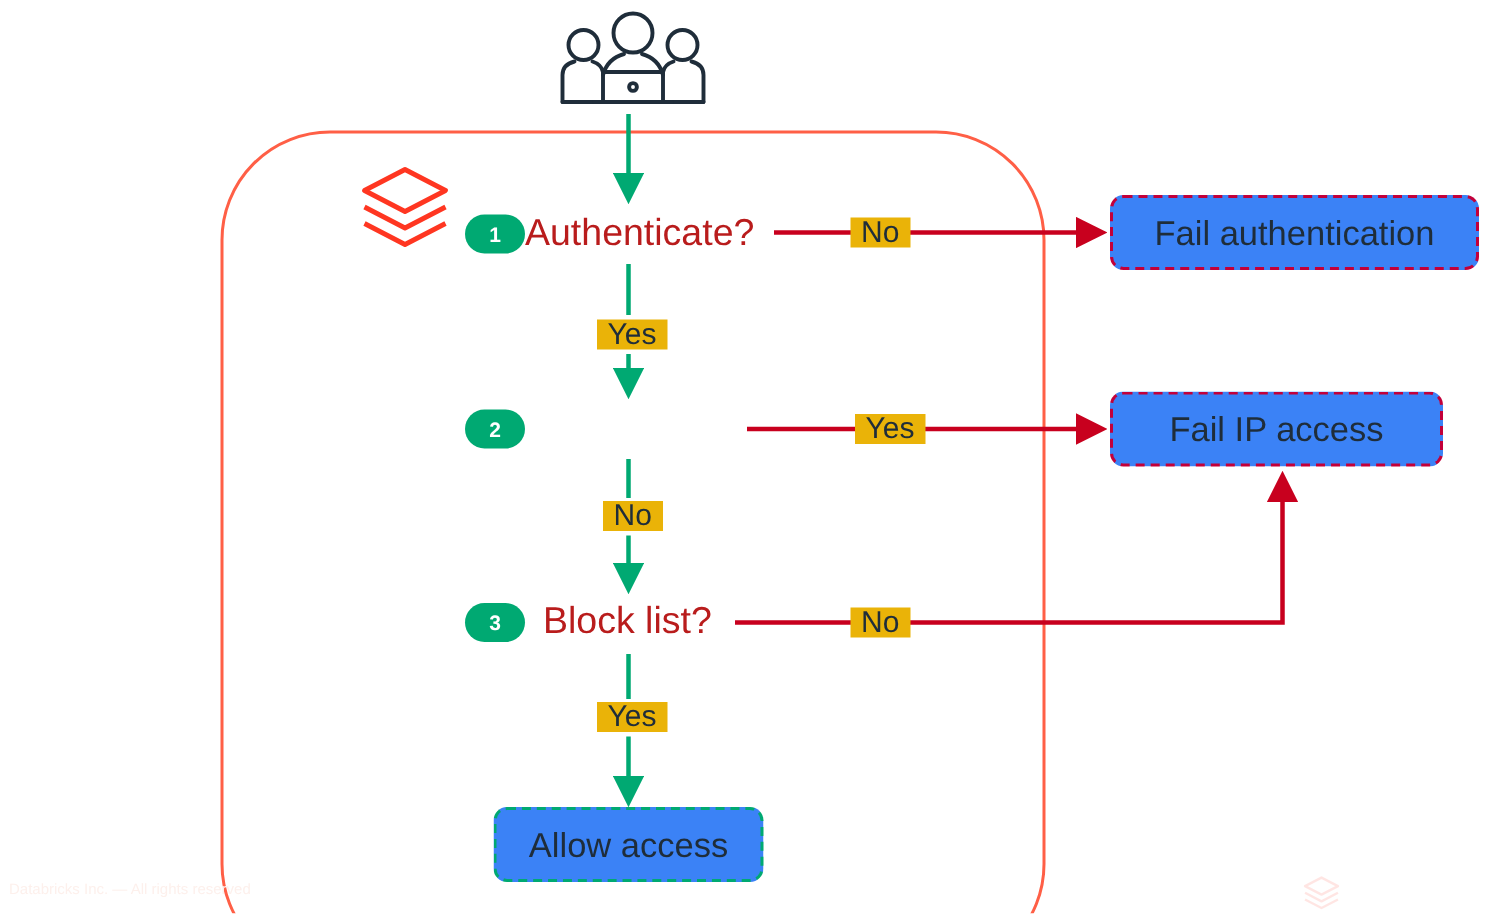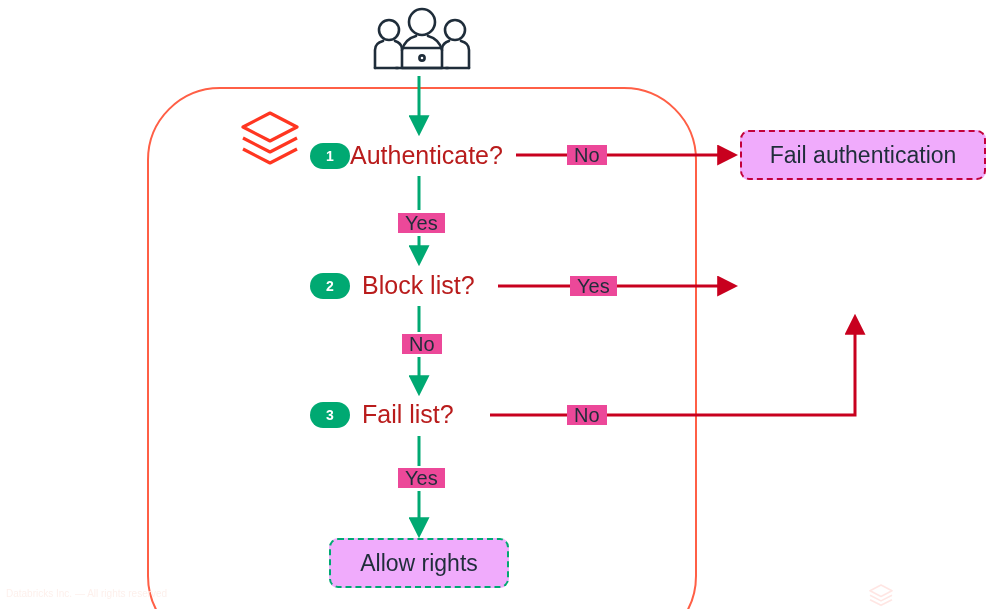--- a/index.html
+++ b/index.html
@@ -44,34 +44,34 @@
     display: flex;
     align-items: center;
     justify-content: center;
   }
 
   .edge-label {
     position: absolute;
     color: #1f2d3a;
     font-size: 20px;
     line-height: 1;
-    background: #ec4899;
+    background: #eab308;
     padding: 0 7px;
     white-space: nowrap;
   }
 
   .term-box {
     position: absolute;
     border-radius: 9px;
     display: flex;
     align-items: center;
     justify-content: center;
     color: #1f2d3a;
     font-size: 23px;
-    background: #f0abfc;
+    background: #3b82f6;
     white-space: nowrap;
   }
   .term-red   { border: 2px dashed #c2003a; }
   .term-green { border: 2px dashed #00a972; }
 
   .icon-users {
     position: absolute;
     left: 362px; top: 6px;
     width: 120px; height: 68px;
   }
@@ -166,37 +166,37 @@
       <path d="M 32 5 L 59 19 L 32 33 L 5 19 Z"></path>
       <path d="M 5 30 L 32 44 L 59 30"></path>
       <path d="M 5 41 L 32 55 L 59 41"></path>
     </svg>
   </div>
 
   <div class="badge" style="left:310px; top:143px;">1</div>
   <div class="node-label" style="left:350px; top:143px;">Authenticate?</div>
 
   <div class="badge" style="left:310px; top:273px;">2</div>
-  <div class="node-label" style="left:362px; top:273px;">Block list?</div>
 
   <div class="badge" style="left:310px; top:402px;">3</div>
-  <div class="node-label" style="left:362px; top:402px;">Fail list?</div>
+  <div class="node-label" style="left:362px; top:402px;">Block list?</div>
 
   <div class="edge-label" style="left:398px; top:213px;">Yes</div>
   <div class="edge-label" style="left:402px; top:334px;">No</div>
   <div class="edge-label" style="left:398px; top:468px;">Yes</div>
 
   <div class="edge-label" style="left:567px; top:145px;">No</div>
   <div class="edge-label" style="left:570px; top:276px;">Yes</div>
   <div class="edge-label" style="left:567px; top:405px;">No</div>
 
   <div class="term-box term-red" style="left:740px; top:130px; width:246px; height:50px;">Fail authentication</div>
 
-
-  <div class="term-box term-green" style="left:329px; top:538px; width:180px; height:50px;">Allow rights</div>
+  <div class="term-box term-red" style="left:740px; top:261px; width:222px; height:50px;">Fail IP access</div>
+
+  <div class="term-box term-green" style="left:329px; top:538px; width:180px; height:50px;">Allow access</div>
 
   <div class="watermark-text">Databricks Inc. — All rights reserved</div>
 
   <div class="watermark-logo">
     <svg viewBox="0 0 64 62" xmlns="http://www.w3.org/2000/svg" fill="none" stroke="#ff3621" stroke-width="4" stroke-linejoin="round">
       <path d="M 32 5 L 59 19 L 32 33 L 5 19 Z"></path>
       <path d="M 5 30 L 32 44 L 59 30"></path>
       <path d="M 5 41 L 32 55 L 59 41"></path>
     </svg>
   </div>

